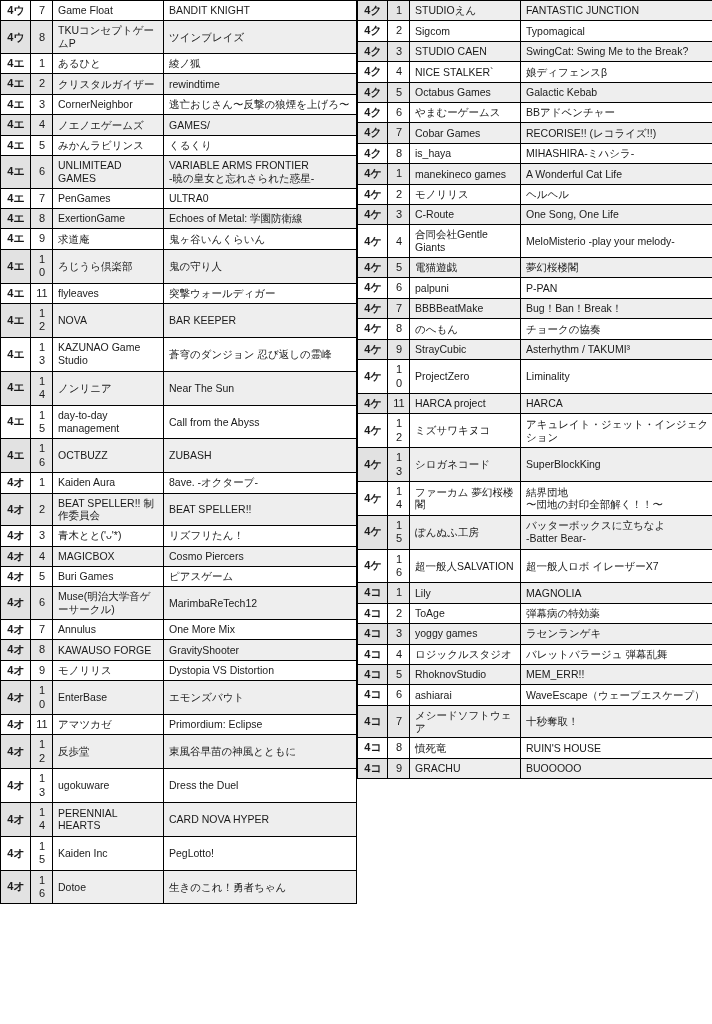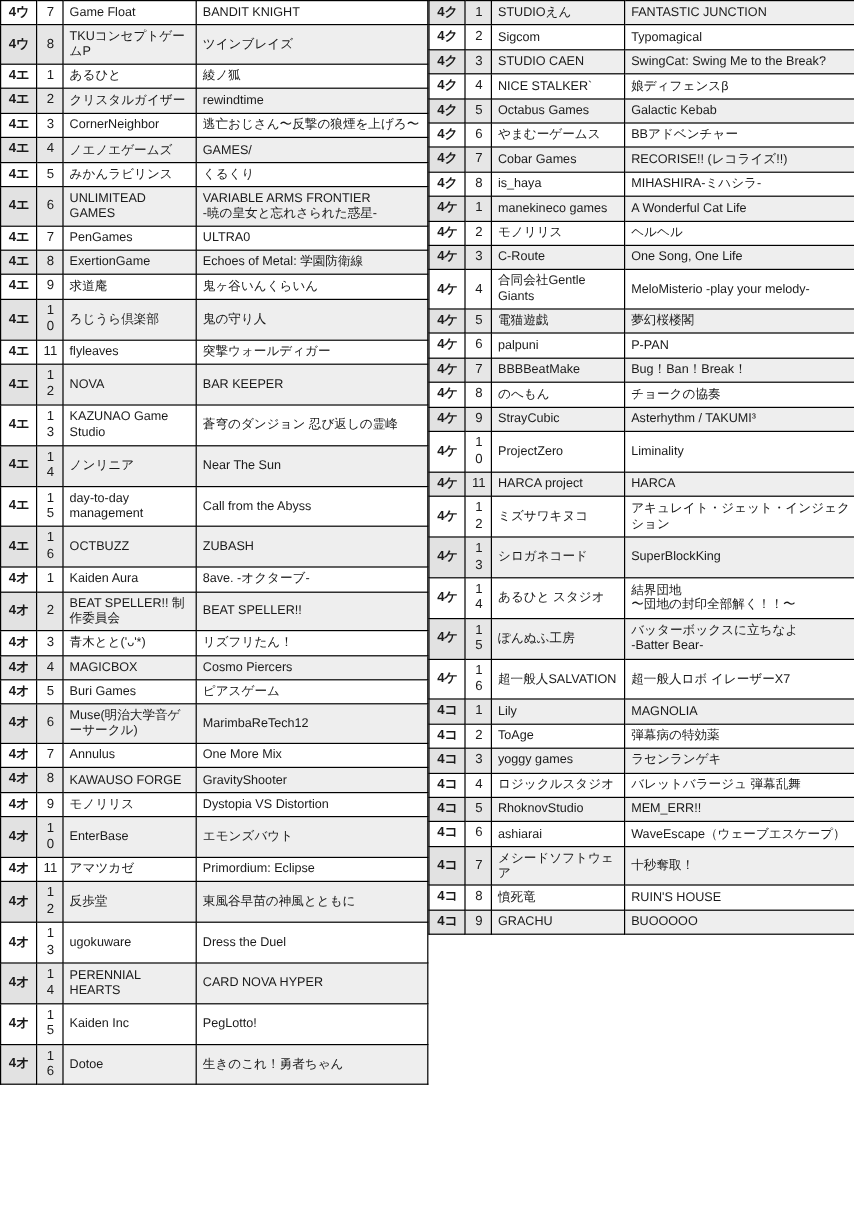--- a/index.html
+++ b/index.html
@@ -399,21 +399,21 @@
           </tr>
           <tr class="alt">
             <td class="c-block">4ケ</td>
             <td class="c-num">13</td>
             <td class="c-circle">シロガネコード</td>
             <td class="c-title">SuperBlockKing</td>
           </tr>
           <tr>
             <td class="c-block">4ケ</td>
             <td class="c-num">14</td>
-            <td class="c-circle">あるひと スタジオ</td>
+            <td class="c-circle">ファーカム 夢幻桜楼閣</td>
             <td class="c-title">結界団地<br>〜団地の封印全部解く！！〜</td>
           </tr>
           <tr class="alt">
             <td class="c-block">4ケ</td>
             <td class="c-num">15</td>
             <td class="c-circle">ぽんぬふ工房</td>
             <td class="c-title">バッターボックスに立ちなよ<br>-Batter Bear-</td>
           </tr>
           <tr>
             <td class="c-block">4ケ</td>

